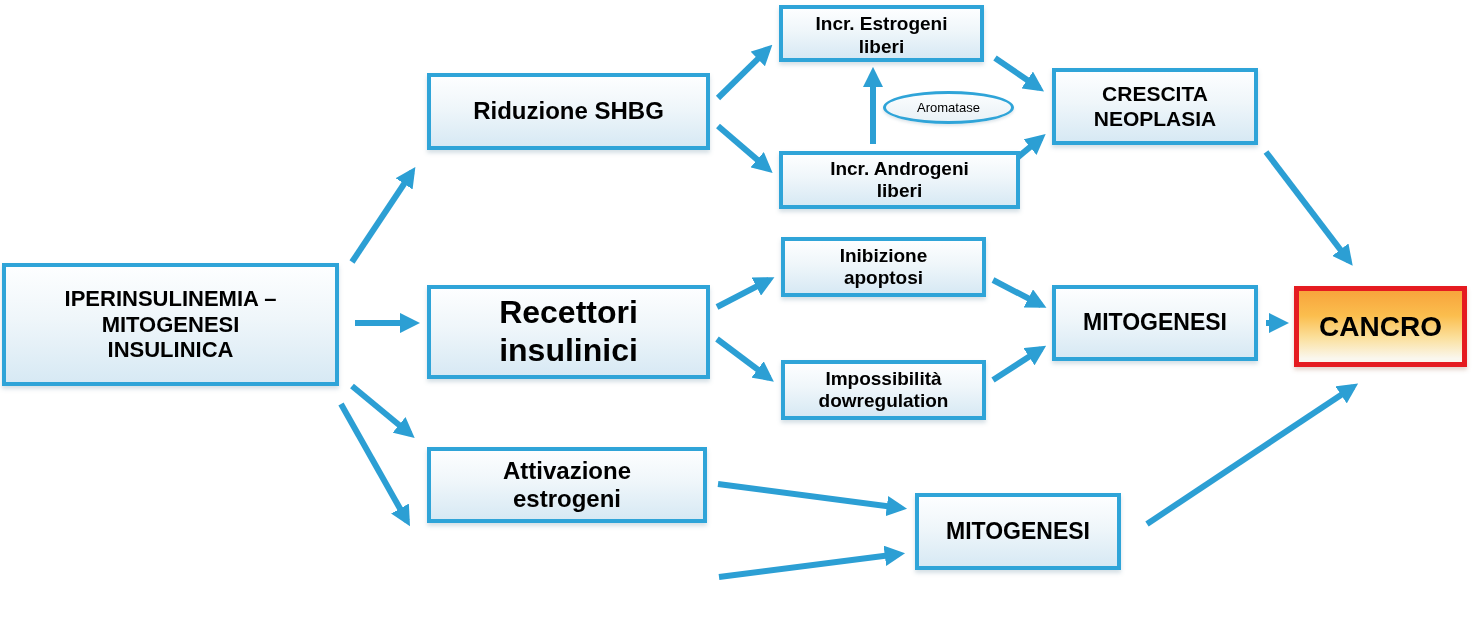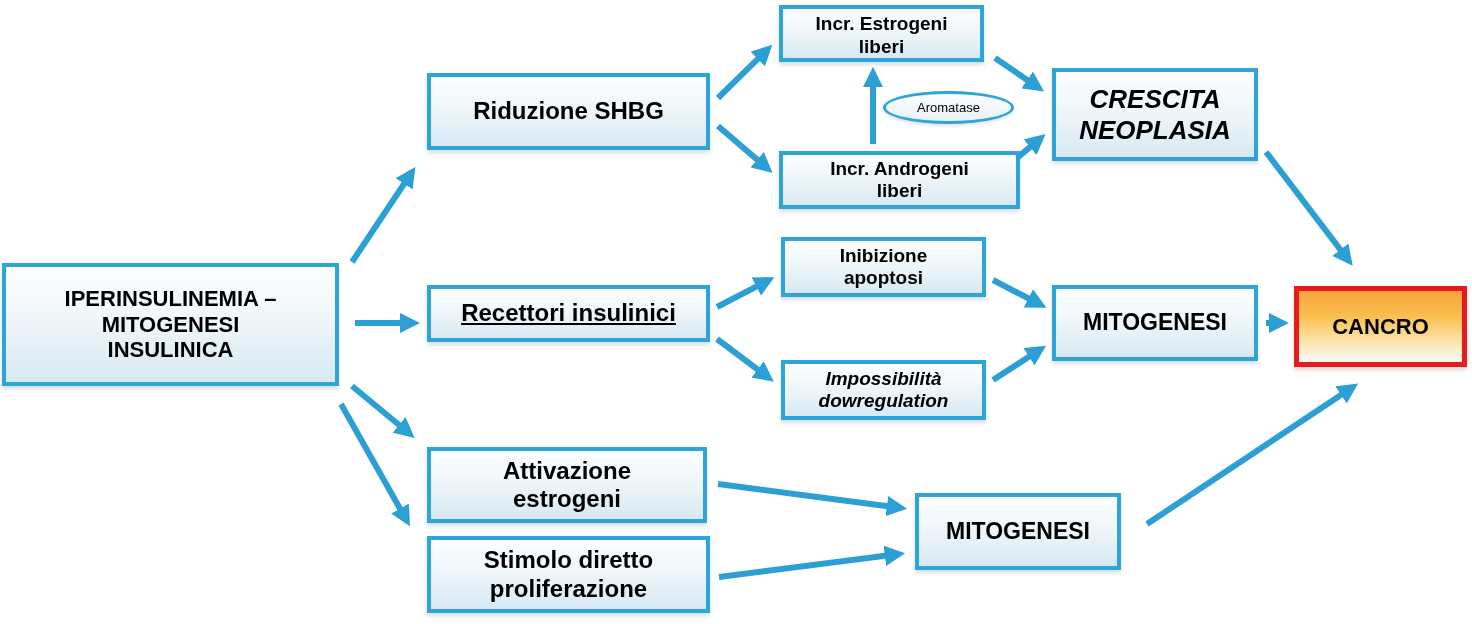--- a/index.html
+++ b/index.html
@@ -42,26 +42,26 @@
     display:flex;align-items:center;justify-content:center;
     color:var(--text);
     font-weight:normal;
     box-shadow:0 2px 3px rgba(90,130,155,0.2);
   }
   #n-source            {left:2px;   top:263px; width:337px; height:123px; font-size:22px;}
   #n-riduzione-shbg    {left:427px; top:73px;  width:283px; height:77px;  font-size:24px;}
   #n-incr-estrogeni    {left:779px; top:5px;   width:205px; height:57px;  font-size:19px;align-items:flex-end;}
   #n-incr-androgeni    {left:779px; top:151px; width:241px; height:58px;  font-size:19px;}
   #n-aromatase         {left:883px; top:91px;  width:131px; height:33px;  font-size:13px;}
-  #n-crescita-neoplasia{left:1052px;top:68px;  width:206px; height:93px;  font-size:26px;font-style:italic;}
-  #n-recettori         {left:427px; top:285px; width:283px; height:57px;  font-size:24px;text-decoration:underline;}
+  #n-crescita-neoplasia{left:1052px;top:68px;  width:206px; height:77px;  font-size:21px;}
+  #n-recettori         {left:427px; top:285px; width:283px; height:94px;  font-size:32px;}
   #n-inibizione        {left:781px; top:237px; width:205px; height:60px;  font-size:19px;}
-  #n-impossibilita     {left:781px; top:360px; width:205px; height:60px;  font-size:19px;font-style:italic;}
+  #n-impossibilita     {left:781px; top:360px; width:205px; height:60px;  font-size:19px;}
   #n-mitogenesi-1      {left:1052px;top:285px; width:206px; height:76px;  font-size:23px;}
-  #n-cancro            {left:1294px;top:286px; width:173px; height:81px;  font-size:22px;
+  #n-cancro            {left:1294px;top:286px; width:173px; height:81px;  font-size:28px;
                         border:5px solid var(--cancro-border);
                         background:linear-gradient(180deg,var(--cancro-fill-top) 0%,#FBBE4E 35%,#FBDF9A 65%,var(--cancro-fill-bottom) 95%);
                         box-shadow:0 3px 4px rgba(150,90,60,0.25);}
   #n-attivazione       {left:427px; top:447px; width:280px; height:76px;  font-size:24px;}
   #n-stimolo           {left:427px; top:536px; width:283px; height:77px;  font-size:24px;}
   #n-mitogenesi-2      {left:915px; top:493px; width:206px; height:77px;  font-size:23px;}
   svg#arrows{position:absolute;left:0;top:0;width:1472px;height:624px;pointer-events:none;}
   svg#arrows line{stroke:var(--arrow);stroke-width:6;}
   svg#arrows .head{fill:var(--arrow);}
 </style>
@@ -145,22 +145,18 @@
 
   <div class="node" id="n-cancro">
     <span>CANCRO</span>
   </div>
 
   <div class="node" id="n-attivazione">
     <span>Attivazione
 estrogeni</span>
   </div>
 
-  <div class="node" id="n-stimolo">
-    <span>Stimolo diretto
-proliferazione</span>
-  </div>
 
   <div class="node" id="n-mitogenesi-2">
     <span>MITOGENESI</span>
   </div>
 
 </div>
 
 </body></html>

